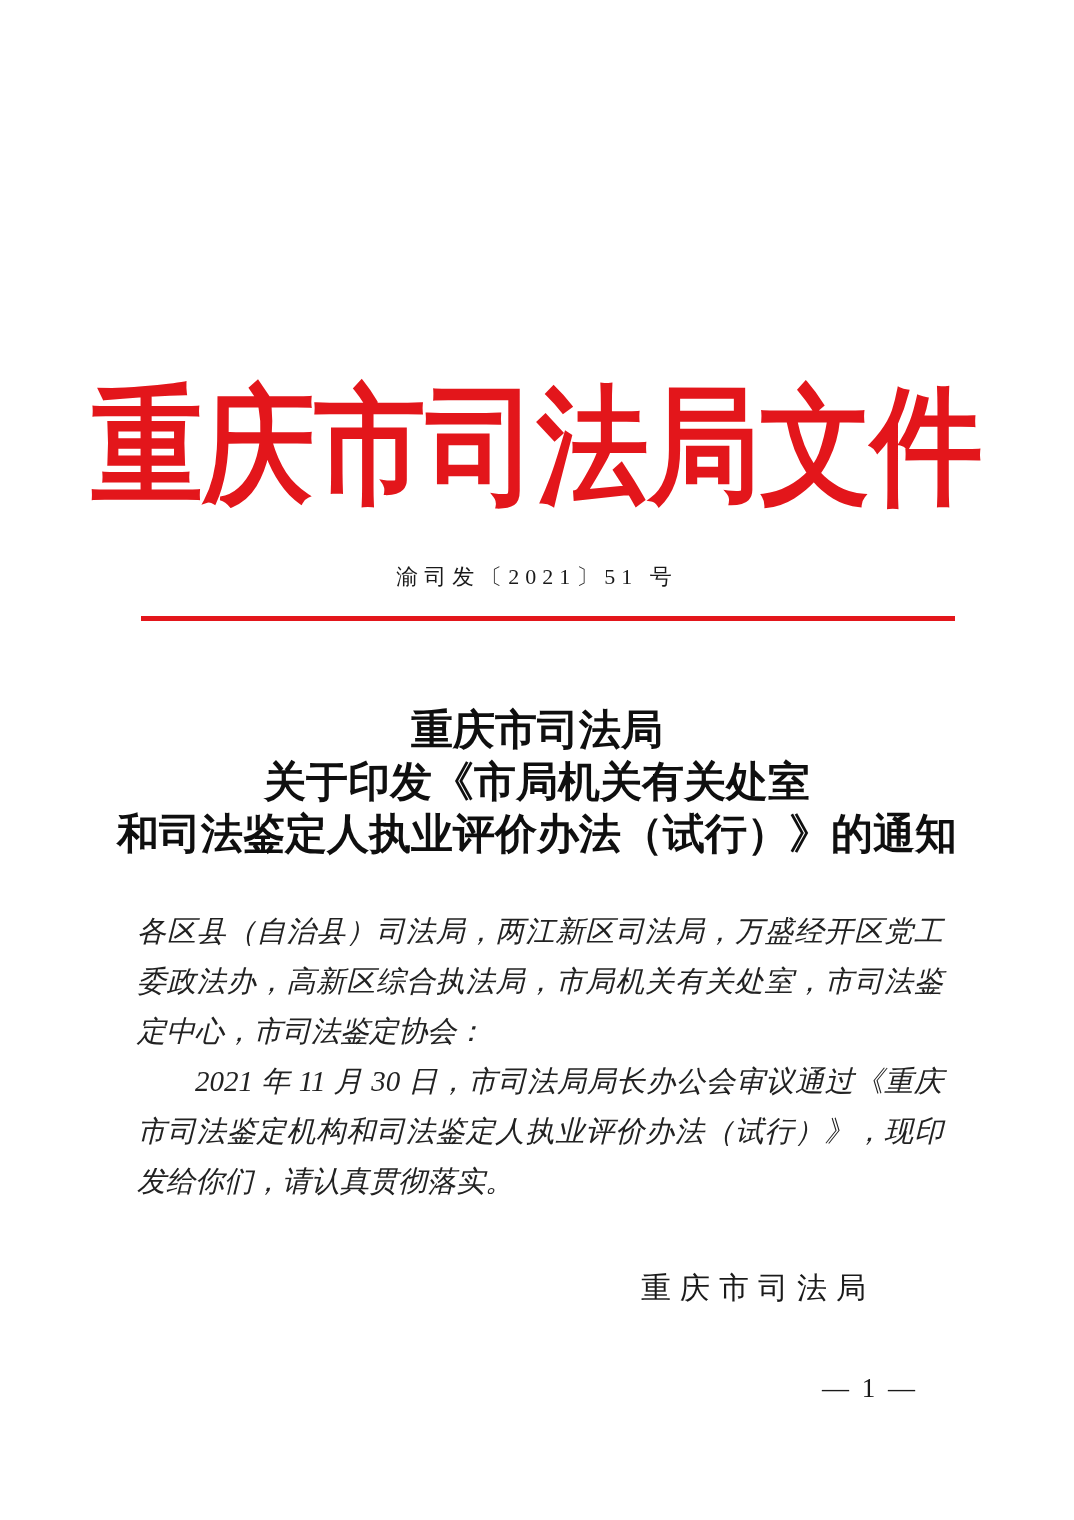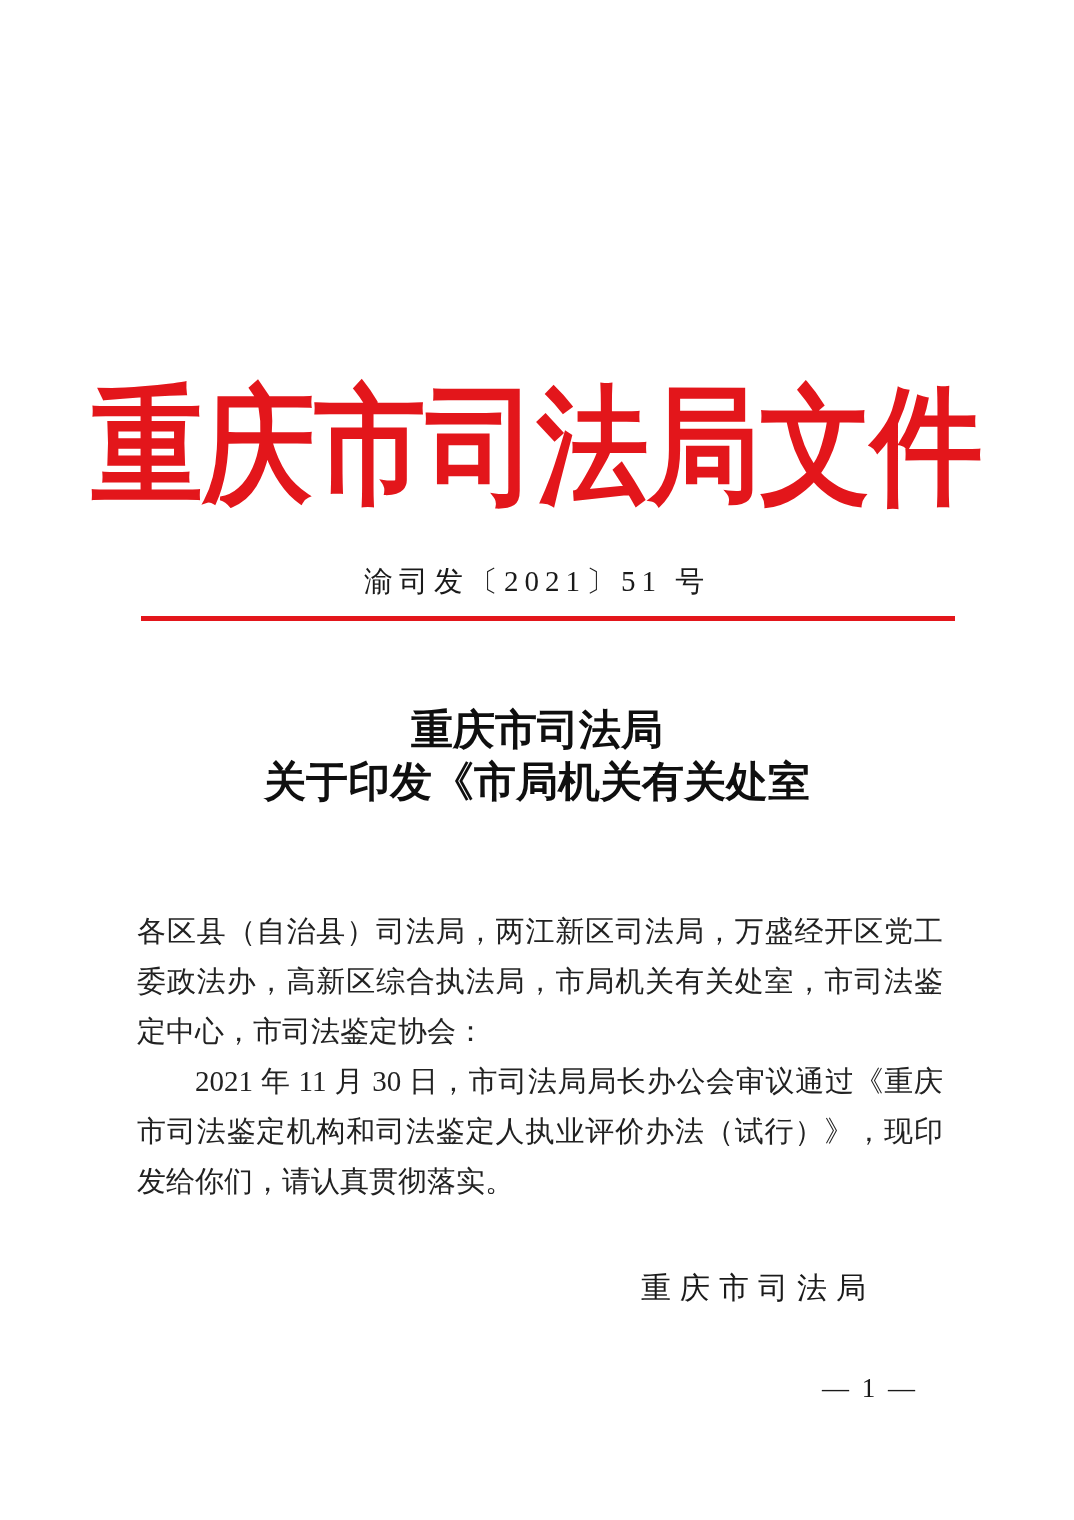--- a/index.html
+++ b/index.html
@@ -33,21 +33,21 @@
     transform-origin: center top;
     letter-spacing: 0px;
   }
   
   .doc-number {
     position: absolute;
     top: 546px;
     left: 0;
     width: 100%;
     text-align: center;
-    font-size: 29px;
+    font-size: 22px;
     letter-spacing: 6px;
     color: #1a1a1a;
     white-space: nowrap;
   }
   
   .red-line {
     position: absolute;
     top: 600px;
     left: 141px;
     width: 814px;
@@ -73,20 +73,21 @@
     top: 890px;
     left: 137px;
     width: 806px;
     font-size: 29px;
     line-height: 50px;
     text-align: justify;
     color: #222222;
   }
   .body-block p {
     margin: 0;
+    font-style: italic;
   }
   .body-block p.indent {
     text-indent: 2em;
   }
   
   .sig-org {
     position: absolute;
     top: 1252px;
     left: 641px;
     font-size: 30px;
@@ -121,20 +122,21 @@
 
   <div class="org-title">重庆市司法局文件</div>
 
   <div class="doc-number">渝司发〔2021〕51 号</div>
 
   <div class="red-line"></div>
 
   <div class="notice-title">
     <div>重庆市司法局</div>
     <div>关于印发《市局机关有关处室</div>
+    <div>和司法鉴定人执业评价办法（试行）》的通知</div>
   </div>
 
   <div class="body-block">
     <p>各区县（自治县）司法局，两江新区司法局，万盛经开区党工委政法办，高新区综合执法局，市局机关有关处室，市司法鉴定中心，市司法鉴定协会：</p>
     <p class="indent">2021 年 11 月 30 日，市司法局局长办公会审议通过《重庆市司法鉴定机构和司法鉴定人执业评价办法（试行）》，现印发给你们，请认真贯彻落实。</p>
   </div>
 
   <div class="sig-org">重庆市司法局</div>
 
 

